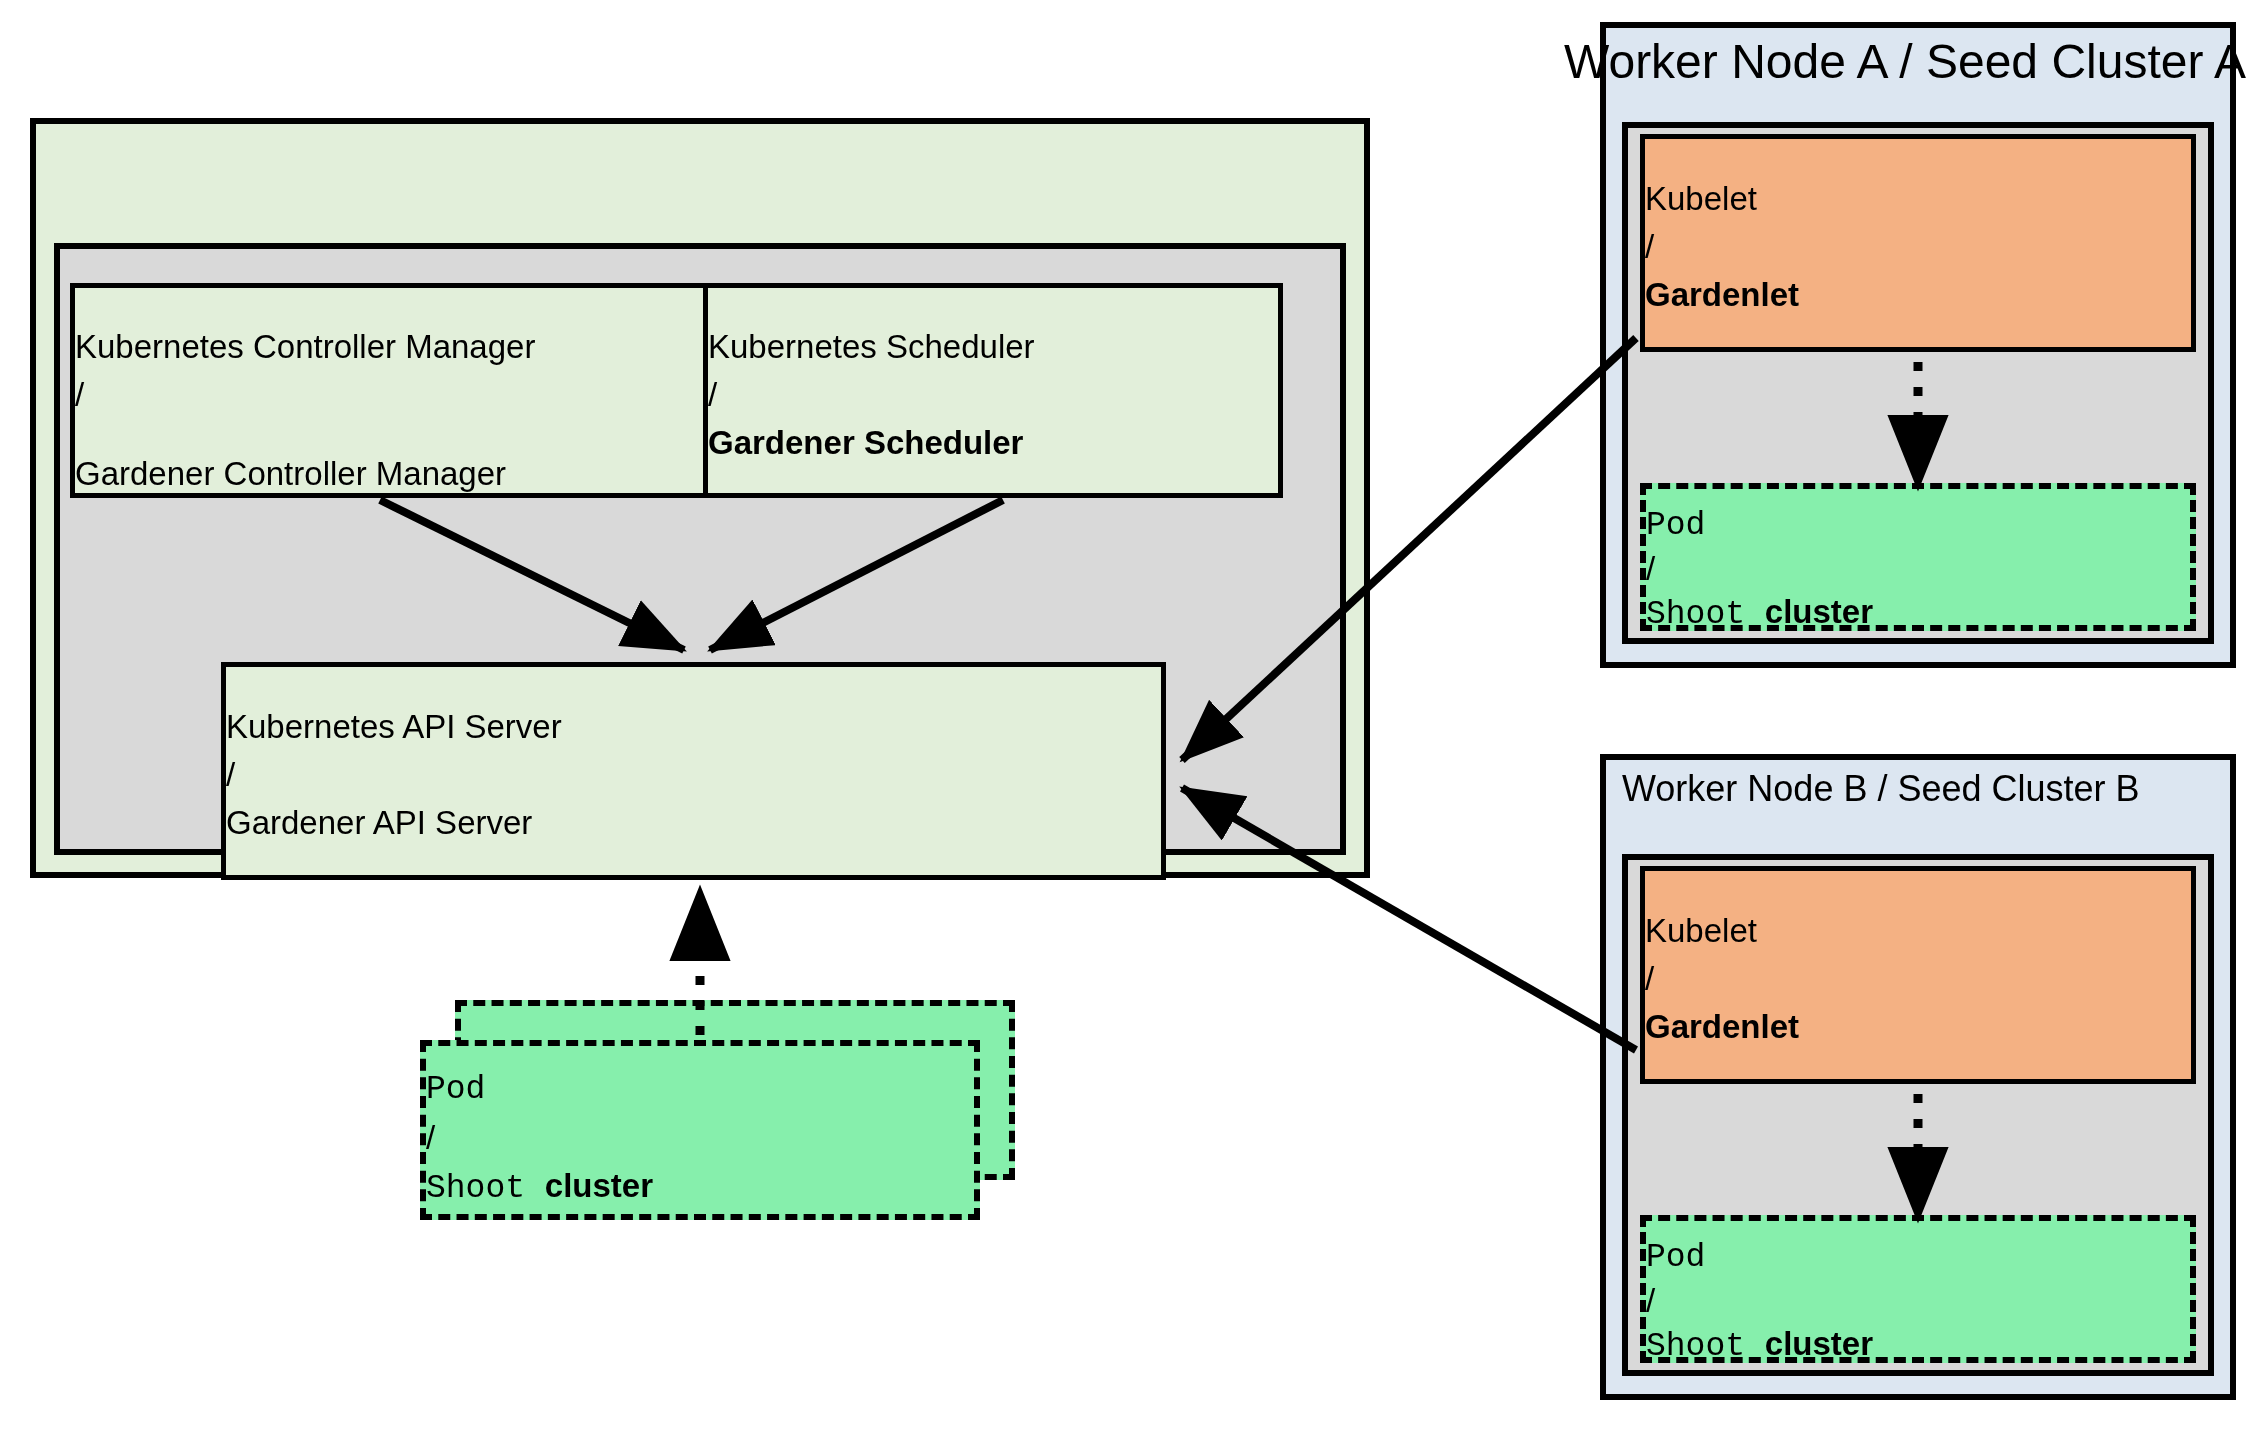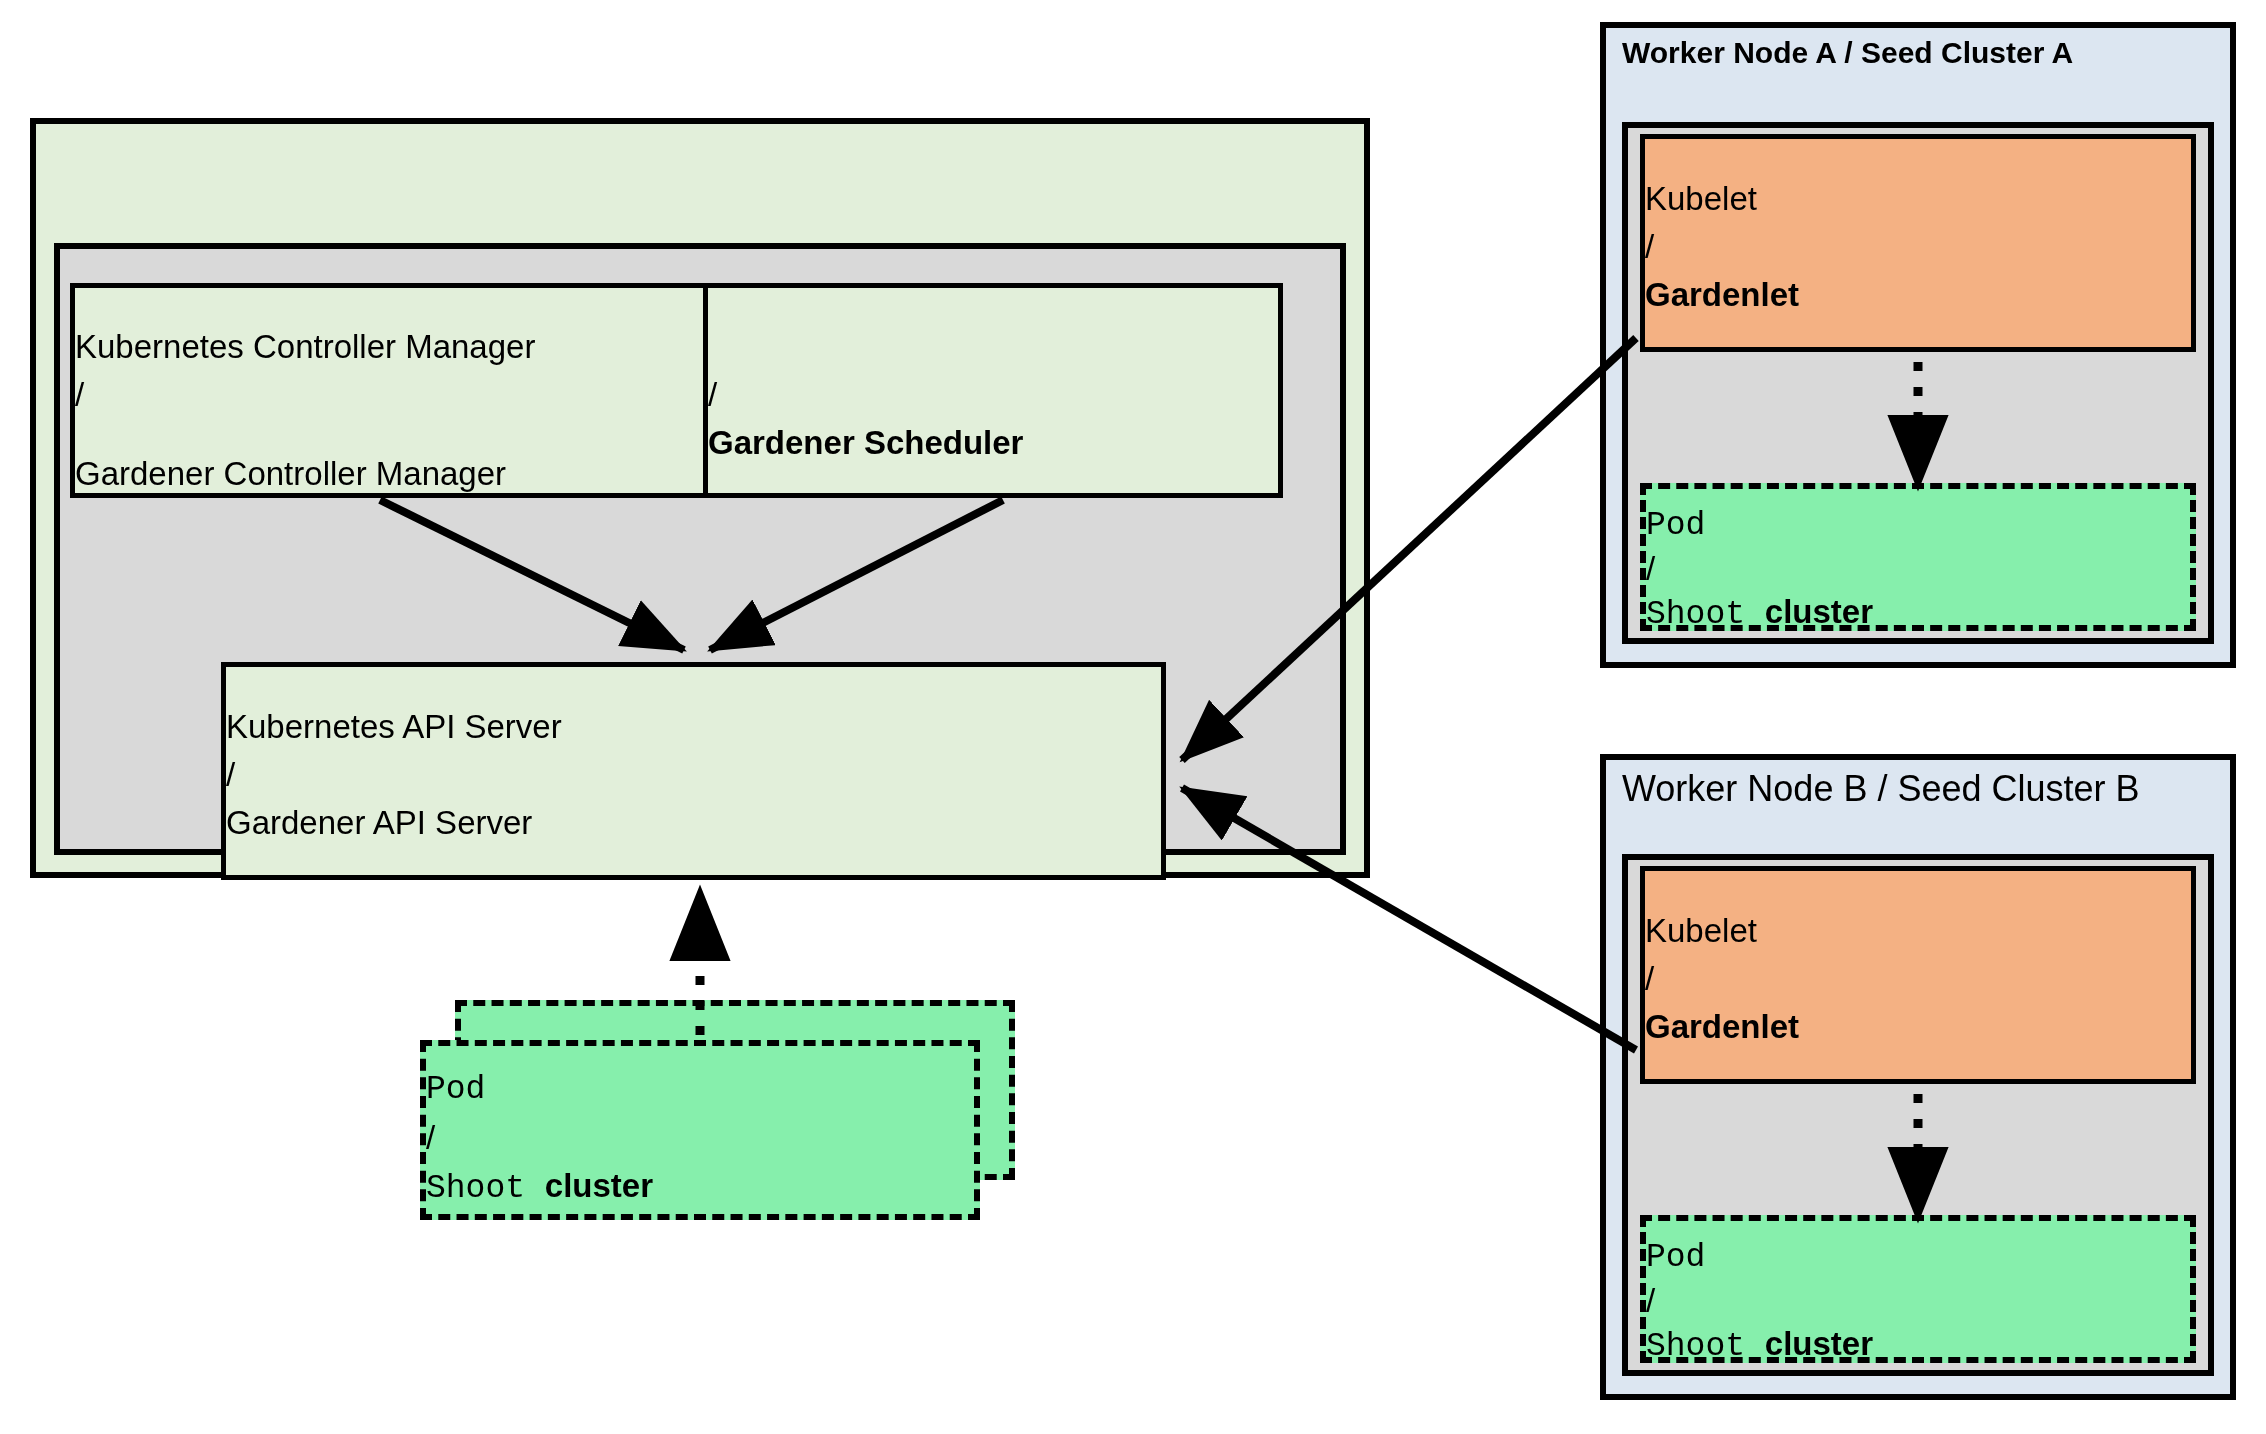--- a/index.html
+++ b/index.html
@@ -43,20 +43,21 @@
   <div class="box solid gray-inner" style="left:54px;top:243px;width:1292px;height:612px;">
   </div>
 
   <div class="box thin green-cell" style="left:70px;top:283px;width:698px;height:215px;">
     <div class="celltext" style="top:37px;">Kubernetes Controller Manager</div>
     <div class="celltext" style="top:85px;">/</div>
     <div class="celltext" style="top:133px;margin-top:31px;">Gardener Controller Manager</div>
   </div>
 
   <div class="box thin green-cell" style="left:703px;top:283px;width:580px;height:215px;">
+    <div class="celltext" style="top:37px;">Kubernetes Scheduler</div>
     <div class="celltext" style="top:85px;">/</div>
     <div class="celltext b" style="top:133px;font-weight:700;">Gardener Scheduler</div>
   </div>
 
   <div class="box thin green-cell" style="left:221px;top:662px;width:945px;height:218px;">
     <div class="celltext" style="top:38px;">Kubernetes API Server</div>
     <div class="celltext" style="top:86px;">/</div>
     <div class="celltext" style="top:134px;">Gardener API Server</div>
   </div>
 
@@ -64,21 +65,21 @@
 
   <div class="box pod-cell" style="left:420px;top:1040px;width:560px;height:180px;">
     <div class="celltext mono" style="top:22px;">Pod</div>
     <div class="celltext" style="top:70px;">/</div>
     <div class="celltext" style="top:118px;"><span class="mono">Shoot </span><span class="sansb">cluster</span></div>
   </div>
 
   <div class="box solid blue-outer" style="left:1600px;top:22px;width:636px;height:646px;">
   </div>
 
-  <div class="hdr" style="left:1622px;top:37px;font-size:30px;font-weight:bold;">Worker Node A / Seed Cluster A</div>
+  <div class="hdr" style="left:1564px;top:37px;font-size:48px;">Worker Node A / Seed Cluster A</div>
 
   <div class="box solid gray-inner" style="left:1622px;top:122px;width:592px;height:522px;">
   </div>
 
   <div class="box thin orange-cell" style="left:1640px;top:134px;width:556px;height:218px;">
     <div class="celltext" style="top:38px;">Kubelet</div>
     <div class="celltext" style="top:86px;">/</div>
     <div class="celltext" style="top:134px;font-weight:700;">Gardenlet</div>
   </div>
 

